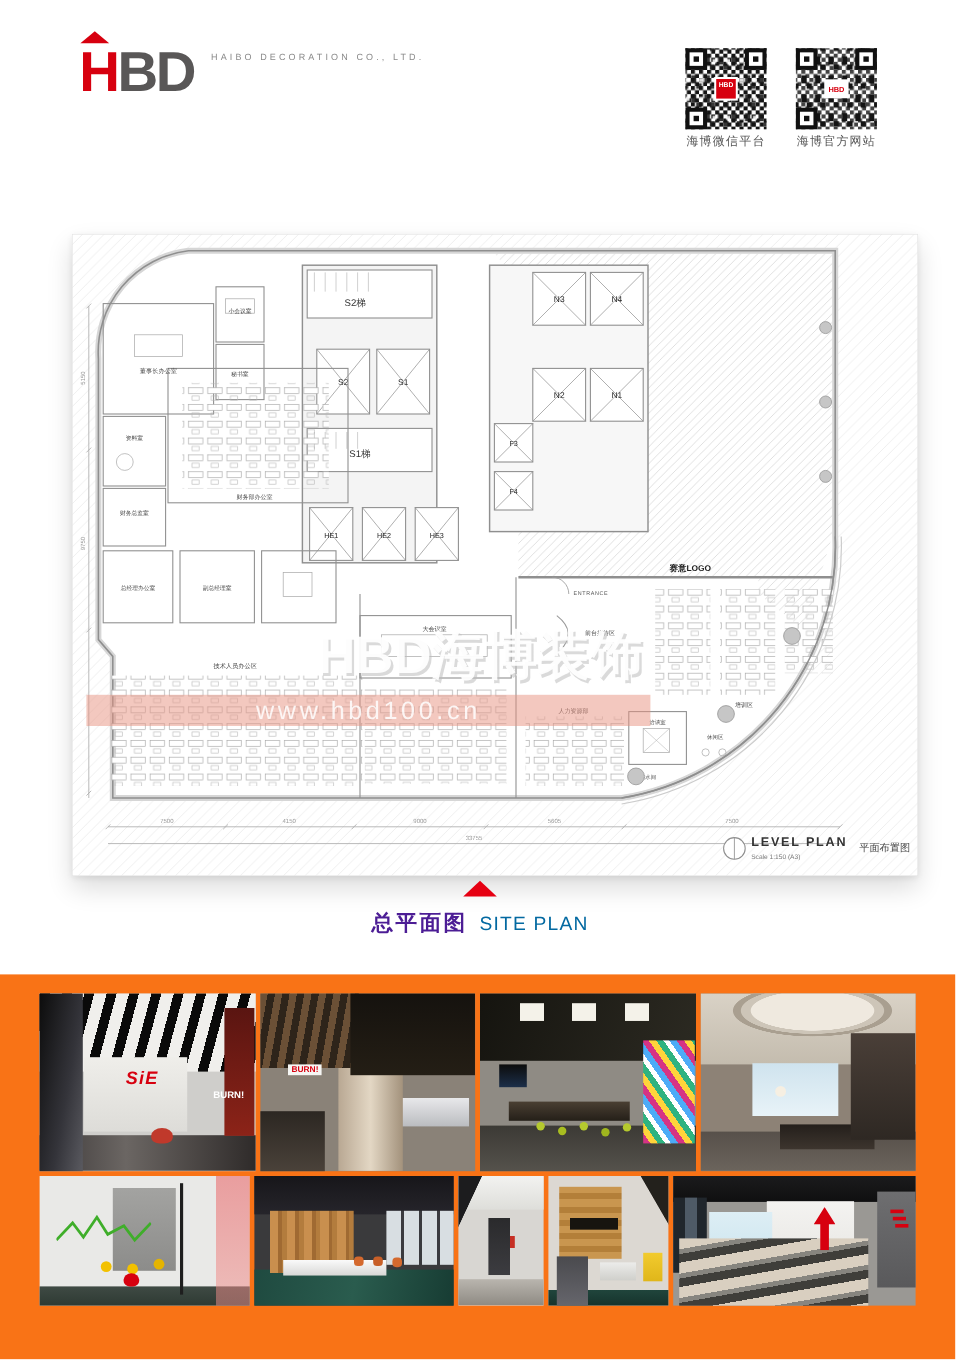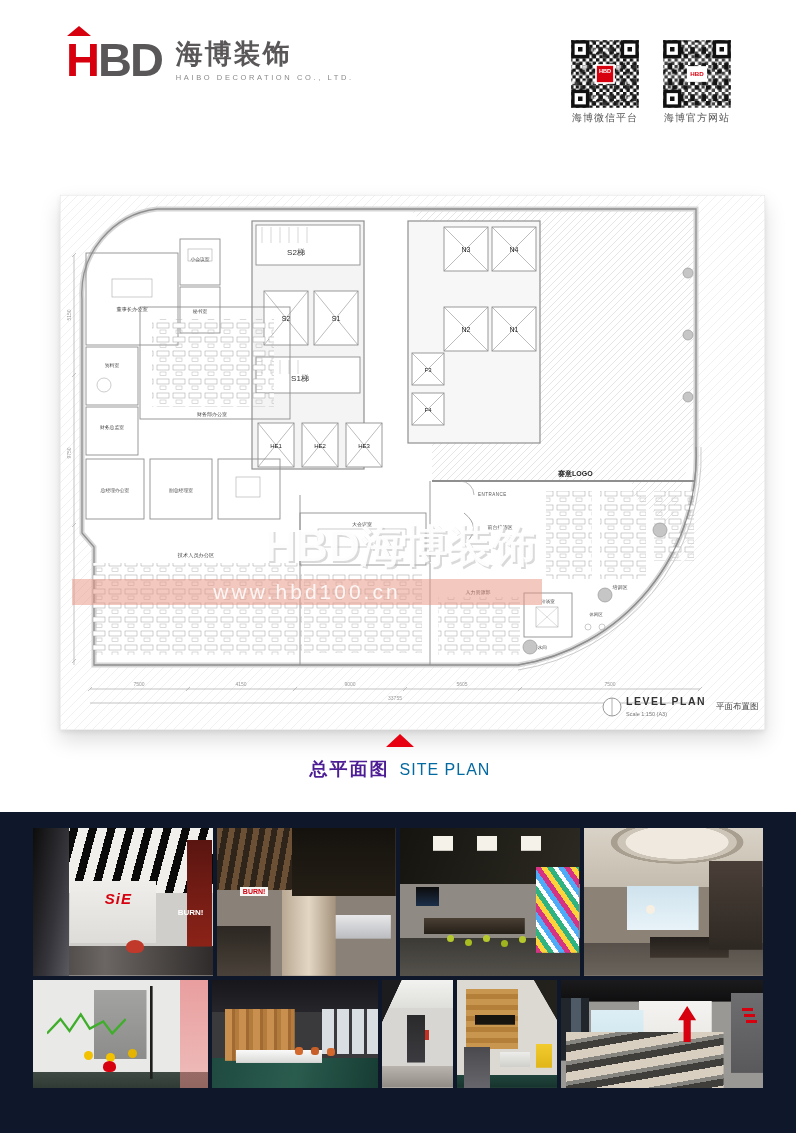--- a/index.html
+++ b/index.html
@@ -34,21 +34,21 @@
   svg text{font-family:"Liberation Sans","DejaVu Sans",sans-serif;}
 
   
   .caption{position:absolute;left:0;top:734px;width:100%;text-align:center;}
   .tri{width:0;height:0;margin:0 auto 10px auto;border-left:14px solid transparent;
     border-right:14px solid transparent;border-bottom:13px solid #e60012;}
   .cap-zh{font-size:18px;font-weight:700;color:#4c1d95;letter-spacing:2px;}
   .cap-en{font-size:16px;color:#0369a1;margin-left:10px;letter-spacing:1px;}
 
   
-  .gallery{position:absolute;left:0;top:812px;width:796px;height:321px;background:#0f172a;text-align:right;}
+  .gallery{position:absolute;left:0;top:812px;width:796px;height:321px;background:#f97316;text-align:right;}
   .g-rows{width:730px;margin:0 auto;padding-top:16px;}
   .g-row{display:flex;gap:4px;}
   .g-row.r1{height:148px;}
   .g-row.r2{height:108px;margin-top:4px;}
   .r1 .ph{flex:1 1 0;}
   .ph{position:relative;overflow:hidden;background:#777;}
   .ovl{position:absolute;white-space:nowrap;}
   .ph i{position:absolute;display:block;}
 
   .p1{background-color:#cfcecb;background-image:
@@ -154,21 +154,20 @@
     box-shadow:2px 6px 0 #d7000f,4px 12px 0 #d7000f;}
 </style>
 </head>
 <body>
 
 <div class="page">
 
   <div class="logo">
     <div class="logo-mark"><span class="lh">H</span><span class="lbd">BD</span></div>
     <div class="logo-cn">
-      <div class="cn">海博装饰</div>
       <div class="en">HAIBO DECORATION CO., LTD.</div>
     </div>
   </div>
 
   <div class="qrs">
     <div class="qr-box">
       <svg viewBox="0 0 64 64">
         <defs>
           <pattern id="qrA" width="6" height="6" patternUnits="userSpaceOnUse">
             <rect width="3" height="3" fill="#141414"></rect>

